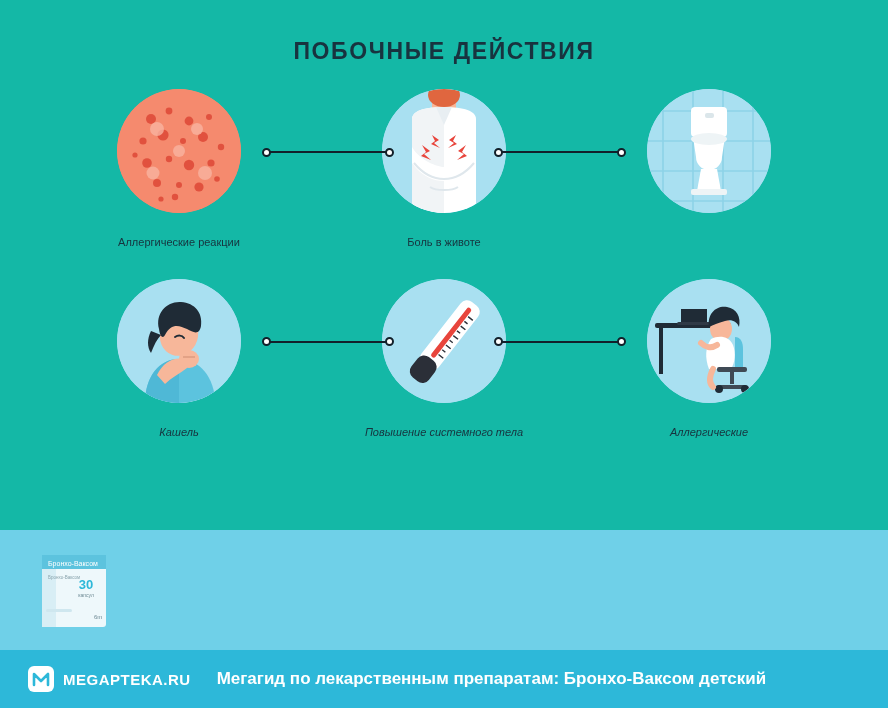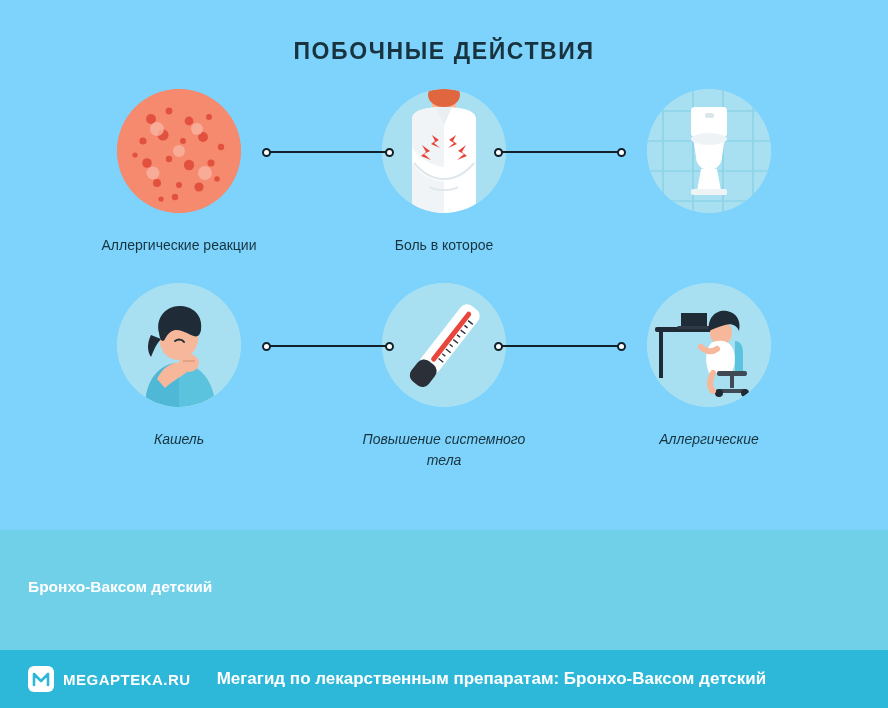--- a/index.html
+++ b/index.html
@@ -10,21 +10,21 @@
     width: 888px;
     height: 708px;
     font-family: "Liberation Sans", sans-serif;
     background: #e8f7fb;
     overflow: hidden;
   }
   .page {
     position: relative;
     width: 888px;
     height: 708px;
-    background: #7dd3fc;
+    background: #14b8a6;
     display: flex;
     flex-direction: column;
   }
 
   
   .title {
     text-align: center;
     font-size: 23px;
     font-weight: bold;
     letter-spacing: 1.6px;
@@ -61,21 +61,21 @@
     background: #a8dff0;
     position: relative;
     overflow: hidden;
     display: block;
   }
   .circle.salmon { background: #f58a6e; }
   .circle.lightblue { background: #a9e0f1; }
 
   .caption {
     margin-top: 22px;
-    font-size: 14px;
+    font-size: 11px;
     line-height: 1.45;
     color: #17333e;
     text-align: center;
     max-width: 180px;
   }
 
   
   .connector {
     position: absolute;
     top: 62px;
@@ -248,21 +248,21 @@
               <g fill="#e8453c">
                 <path d="M40 56l8 6-6 3 7 6-10-4 5-4z"></path>
                 <path d="M84 56l-8 6 6 3-7 6 10-4-5-4z"></path>
                 <path d="M50 46l7 5-5 3 6 5-9-4 4-3z"></path>
                 <path d="M74 46l-7 5 5 3-6 5 9-4-4-3z"></path>
               </g>
               <path d="M48 98c6 4 22 4 28 0" fill="none" stroke="#dfe7ec" stroke-width="2"></path>
             </g>
           </svg>
         </div>
-        <div class="caption">Боль в которое</div>
+        <div class="caption">Боль в животе</div>
       </div>
 
       <div class="item">
         <div class="circle lightblue">
           <svg class="icon-svg" viewBox="0 0 124 124">
             <defs>
                 <clipPath id="c3">
                   <circle cx="62" cy="62" r="62"></circle>
                 </clipPath>
               </defs>
@@ -386,22 +386,34 @@
               <path d="M66 90c-4 8-4 14 0 18" fill="none" stroke="#f7b79a" stroke-width="6" stroke-linecap="round"></path>
             </g>
           </svg>
         </div>
         <div class="caption">Аллергические</div>
       </div>
     </div>
   </div>
 
   <div class="promo">
+    <div class="promo-box">
+      <svg viewBox="0 0 112 82" width="112" height="82">
+        <rect x="14" y="6" width="64" height="72" rx="3" fill="#eef8fb"></rect>
+        <rect x="14" y="6" width="14" height="72" fill="#d8eef5"></rect>
+        <rect x="14" y="6" width="64" height="14" fill="#5cc3de"></rect>
+        <text x="20" y="17" font-family="Liberation Sans, sans-serif" font-size="7" fill="#ffffff">Бронхо-Ваксом</text>
+        <text x="58" y="40" font-family="Liberation Sans, sans-serif" font-size="13" font-weight="bold" fill="#2db8d9" text-anchor="middle">30</text>
+        <text x="58" y="48" font-family="Liberation Sans, sans-serif" font-size="5" fill="#6f8b95" text-anchor="middle">капсул</text>
+        <text x="20" y="30" font-family="Liberation Sans, sans-serif" font-size="4.5" fill="#8aa4ad">Бронхо-Ваксом</text>
+        <text x="66" y="70" font-family="Liberation Sans, sans-serif" font-size="6" fill="#6f8b95">6m</text>
+        <rect x="18" y="60" width="26" height="3" rx="1.5" fill="#cfe7ef"></rect>
+      </svg>
+    </div>
     <div class="promo-text">
-      <div class="promo-title">Бронхо-Ваксом детский</div>
     </div>
   </div>
 
   <div class="footer">
     <div class="brand">
       <span class="brand-mark">
         <svg viewBox="0 0 26 26" width="26" height="26">
           <rect x="0" y="0" width="26" height="26" rx="6" fill="#ffffff"></rect>
           <path d="M6 19V8l7 7 7-7v11" fill="none" stroke="#2db8d9" stroke-width="2.6" stroke-linejoin="round" stroke-linecap="round"></path>
         </svg>

